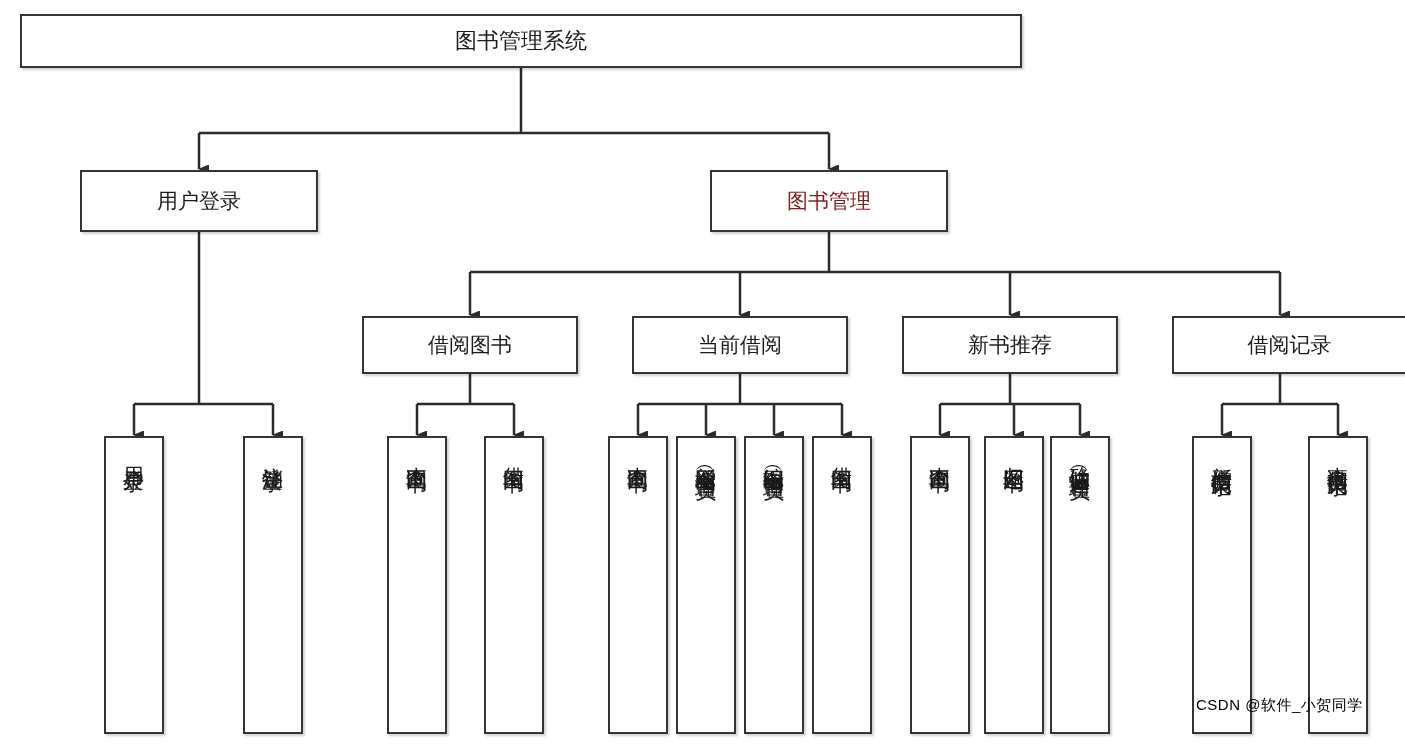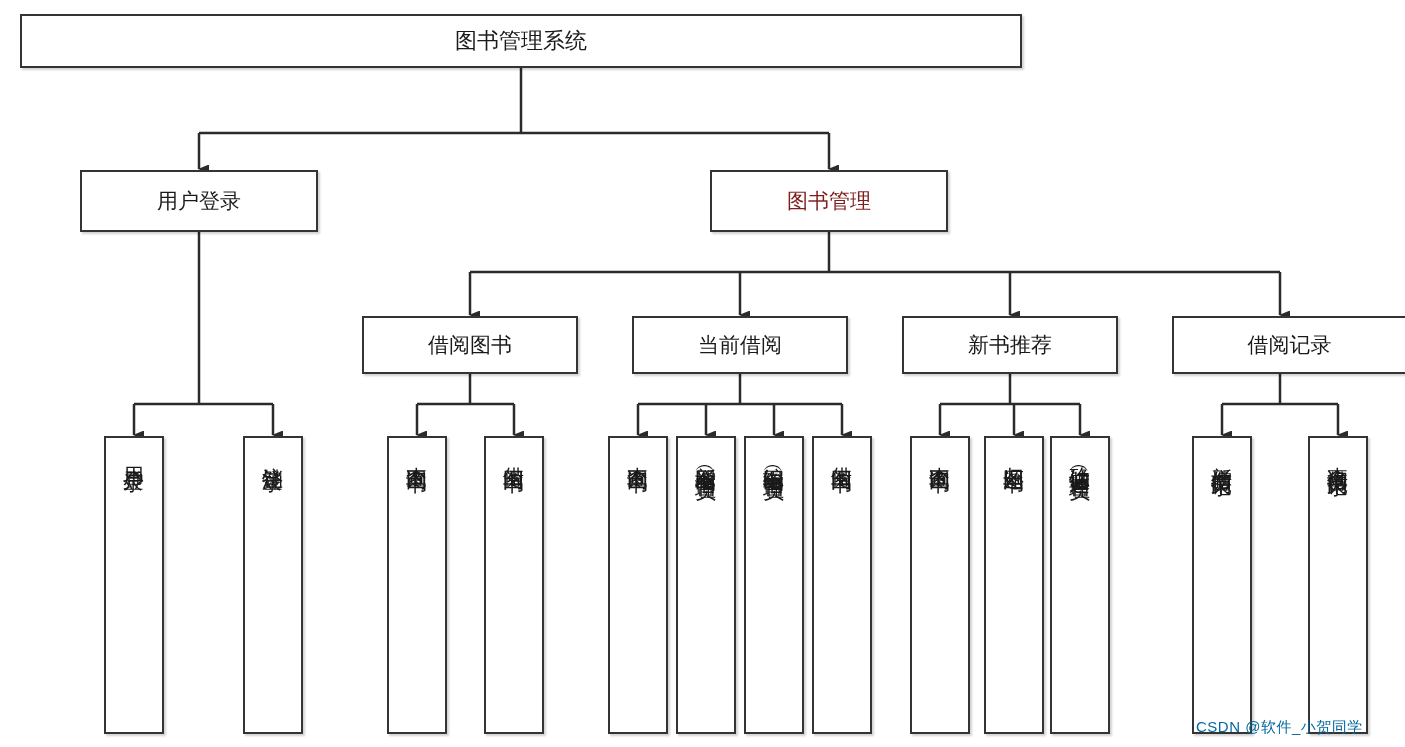--- a/index.html
+++ b/index.html
@@ -171,14 +171,14 @@
         <span class="node-label" style="color: rgb(26, 26, 26);">确认归还（管理员）</span>
       </div>
       <div class="node vert" style="left: 1192px; top: 436px; width: 60px; height: 298px; border-color: rgb(52, 52, 52); background: rgb(255, 255, 255);">
         <span class="node-label" style="color: rgb(26, 26, 26);">新增借阅记录</span>
       </div>
       <div class="node vert" style="left: 1308px; top: 436px; width: 60px; height: 298px; border-color: rgb(52, 52, 52); background: rgb(255, 255, 255);">
         <span class="node-label" style="color: rgb(26, 26, 26);">查询借阅记录</span>
       </div>
     </div>
 
-  <div class="watermark" style="left: 1196px; top: 718px; color: #0369a1; text-align: center;">CSDN @软件_小贺同学</div>
+  <div class="watermark" style="left: 1196px; top: 696px; color: #000000; text-align: center;">CSDN @软件_小贺同学</div>
 </div>
 
 </body></html>

